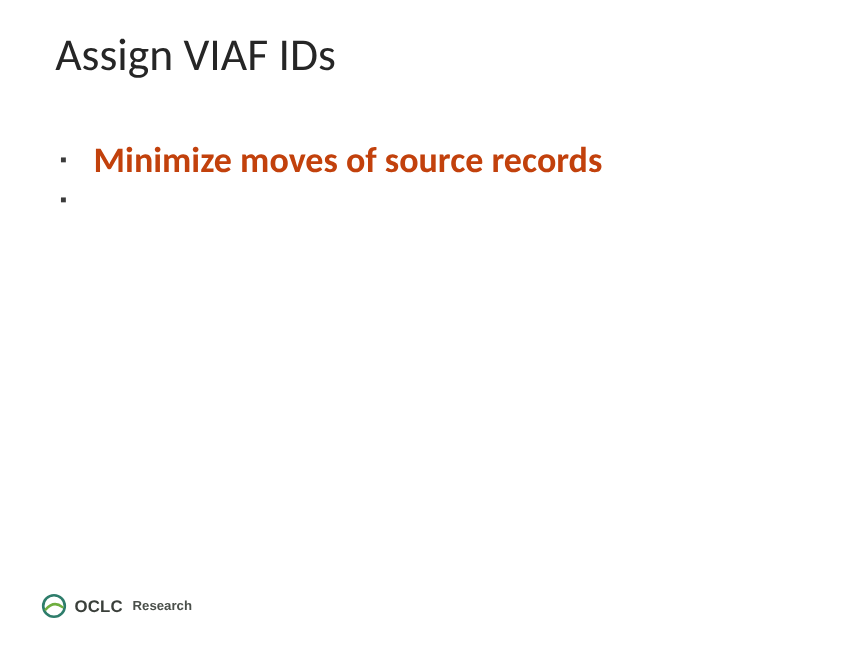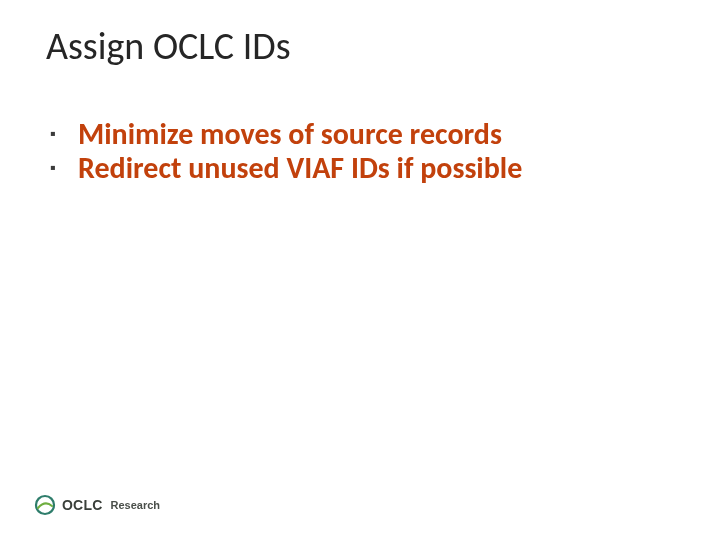--- a/index.html
+++ b/index.html
@@ -88,30 +88,29 @@
     font-size: 11px;
     color: #4a4f4a;
     margin-left: 2px;
   }
 </style>
 </head>
 <body>
 
 <div class="slide">
 
-  <div class="title">Assign OCLC IDs</div>
+  <div class="title">Assign VIAF IDs</div>
 
   <div class="body">
     <div class="bullet-row">
       <div class="bullet-mark">▪</div>
       <div class="bullet-text">Minimize moves of source records</div>
     </div>
     <div class="bullet-row">
       <div class="bullet-mark">▪</div>
-      <div class="bullet-text">Redirect unused VIAF IDs if possible</div>
     </div>
   </div>
 
   <div class="footer-logo">
     <span>
       <svg width="22" height="22" viewBox="0 0 22 22">
         <circle cx="11" cy="11" r="9" fill="none" stroke="#2e7d6b" stroke-width="2.2"></circle>
         <path d="M4 14 Q11 6 18 12" fill="none" stroke="#6fae3f" stroke-width="2" stroke-linecap="round"></path>
       </svg>
     </span>

